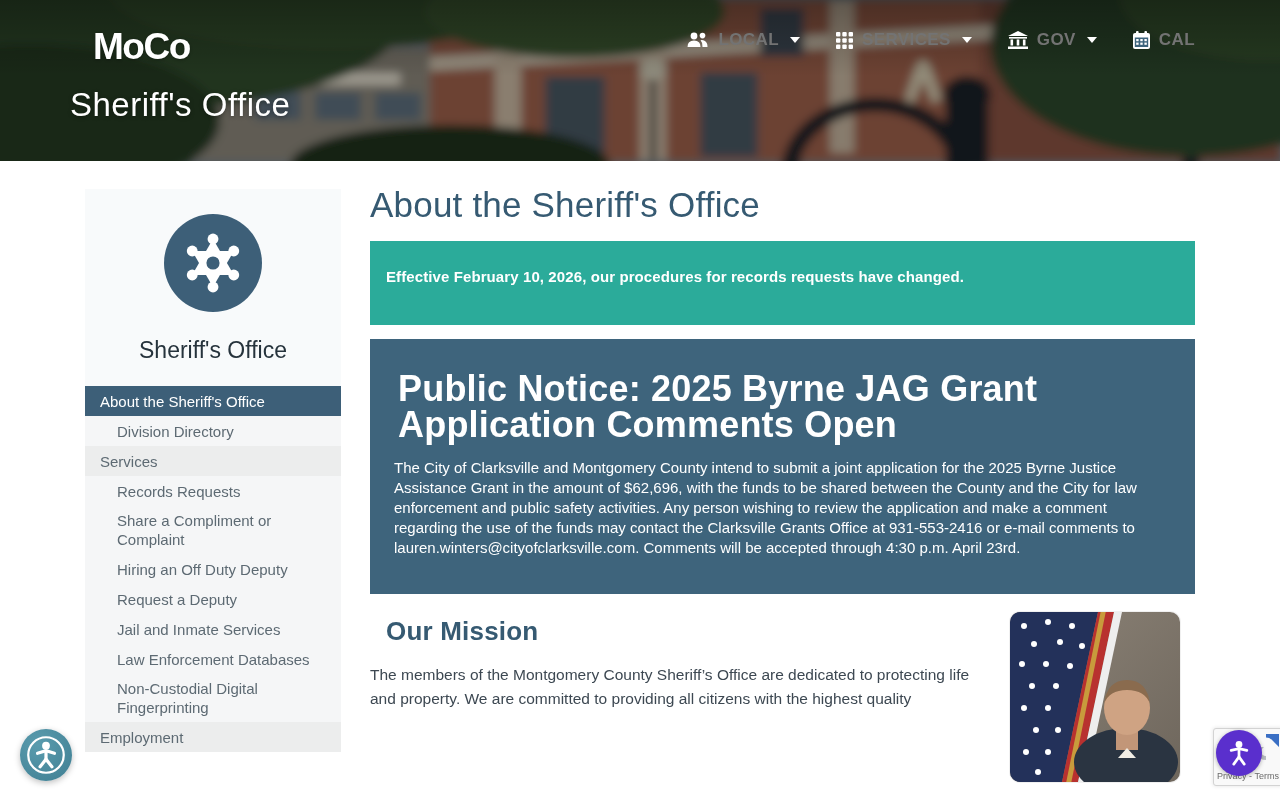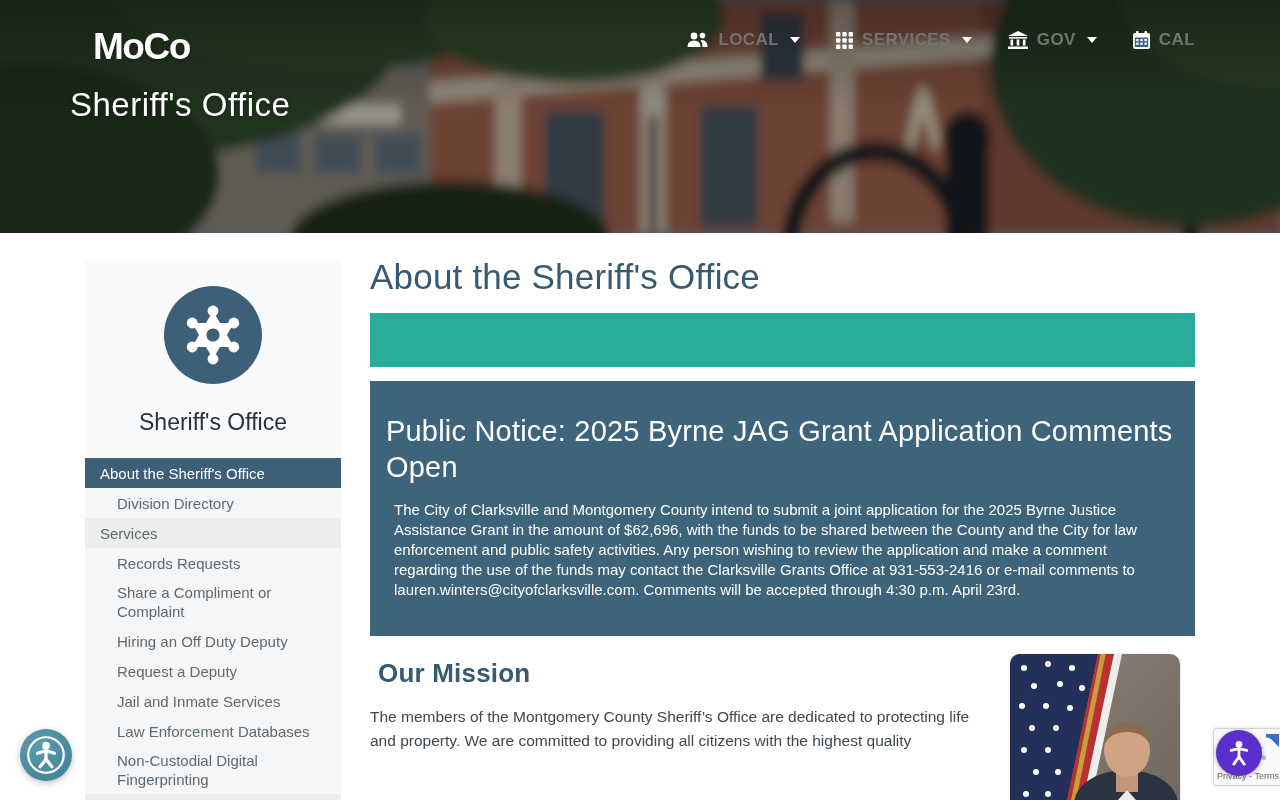--- a/index.html
+++ b/index.html
@@ -1,21 +1,21 @@
 <!DOCTYPE html>
 <html><head>
 <meta charset="utf-8">
 <style>
   html,body{margin:0;padding:0;background:#ffffff;}
   *{box-sizing:border-box;}
   .page{position:relative;width:1280px;height:800px;overflow:hidden;background:#ffffff;
         font-family:"Liberation Sans",sans-serif;}
 
   
-  .hero{position:relative;width:1280px;height:233px;overflow:hidden;}
+  .hero{position:relative;width:1280px;height:161px;overflow:hidden;}
   .hero-bg{position:absolute;inset:0;width:100%;height:100%;display:block;}
   .logo{position:absolute;left:93px;top:26px;color:#fff;font-size:37px;font-weight:800;
         letter-spacing:-1.5px;cursor:pointer;text-shadow:0 1px 3px rgba(0,0,0,.3);}
   .hero-title{position:absolute;left:70px;top:86px;margin:0;color:#fff;font-size:33px;
         font-weight:500;letter-spacing:.5px;text-shadow:0 1px 4px rgba(0,0,0,.35);}
   .topnav{position:absolute;top:30px;right:85px;display:flex;align-items:center;gap:36px;}
   .nav-item{display:flex;align-items:center;gap:9px;color:#737373;font-size:17px;font-weight:600;
         letter-spacing:.4px;cursor:pointer;white-space:nowrap;}
   .nav-item svg{display:block;}
   .caret{width:0;height:0;border-left:5px solid transparent;border-right:5px solid transparent;
@@ -40,25 +40,25 @@
   .side-item.active{padding-left:15px;background:#3d5f78;color:#ffffff;}
 
   main{position:absolute;left:370px;top:0;width:825px;}
   .page-title{margin:24px 0 0 0;color:#365a72;font-size:35px;font-weight:500;letter-spacing:.2px;}
 
   .teal-box{margin-top:16px;background:#2bab9a;color:#fff;padding:27px 16px 27px 16px;}
   .teal-box .lead{margin:0 0 13px 0;font-size:15px;font-weight:700;letter-spacing:.1px;}
   .teal-box .body{margin:0;font-size:15px;line-height:20px;}
 
   .dark-box{margin-top:14px;background:#3e647c;color:#fff;padding:32px 16px 28px 16px;}
-  .dark-box h2{margin:0 0 15px 0;font-size:29px;font-weight:400;line-height:36px;letter-spacing:.2px;}
+  .dark-box h2{margin:0 0 15px 12px;font-size:36px;font-weight:700;line-height:36px;letter-spacing:.2px;}
   .dark-box p{margin:8px;font-size:15px;line-height:20px;}
 
   .mission{position:relative;margin-top:22px;}
-  .mission h2{margin:8px;color:#365a72;font-size:26px;font-weight:700;letter-spacing:.2px;}
+  .mission h2{margin:16px;color:#365a72;font-size:26px;font-weight:700;letter-spacing:.2px;}
   .mission p{margin:16px 0 0 0;width:600px;color:#3d4852;font-size:15.5px;line-height:24px;}
   .sheriff-photo{position:absolute;top:-4px;right:15px;width:170px;height:170px;margin:0;
         border-radius:10px;overflow:hidden;box-shadow:0 0 0 1px rgba(0,0,0,.06);}
   .sheriff-photo svg{display:block;}
 
   
   .a11y-widget{position:absolute;left:20px;top:729px;width:52px;height:52px;border-radius:50%;
         background:radial-gradient(circle at 35% 30%,#5a9cae,#3f7e92);display:flex;align-items:center;
         justify-content:center;cursor:pointer;box-shadow:0 2px 6px rgba(0,0,0,.25);}
   .recaptcha-badge{position:absolute;left:1213px;top:728px;width:70px;height:58px;background:#f9f9f9;
@@ -228,20 +228,21 @@
         <div class="side-item sub">Law Enforcement Databases</div>
         <div class="side-item sub">Non-Custodial Digital Fingerprinting</div>
         <div class="side-item header">Employment</div>
       </nav>
     </aside>
 
     <main>
       <h1 class="page-title">About the Sheriff's Office</h1>
 
       <section class="teal-box">
+        <p class="lead">Effective February 10, 2026, our procedures for records requests have changed.</p>
       </section>
 
       <section class="dark-box">
         <h2>Public Notice: 2025 Byrne JAG Grant Application Comments Open</h2>
         <p>The City of Clarksville and Montgomery County intend to submit a joint application for the 2025 Byrne Justice Assistance Grant in the amount of $62,696, with the funds to be shared between the County and the City for law enforcement and public safety activities. Any person wishing to review the application and make a comment regarding the use of the funds may contact the Clarksville Grants Office at 931-553-2416 or e-mail comments to lauren.winters@cityofclarksville.com.  Comments will be accepted through 4:30 p.m. April 23rd.</p>
       </section>
 
       <section class="mission">
         <h2>Our Mission</h2>
         <p>The members of the Montgomery County Sheriff’s Office are dedicated to protecting life and property. We are committed to providing all citizens with the highest quality</p>

